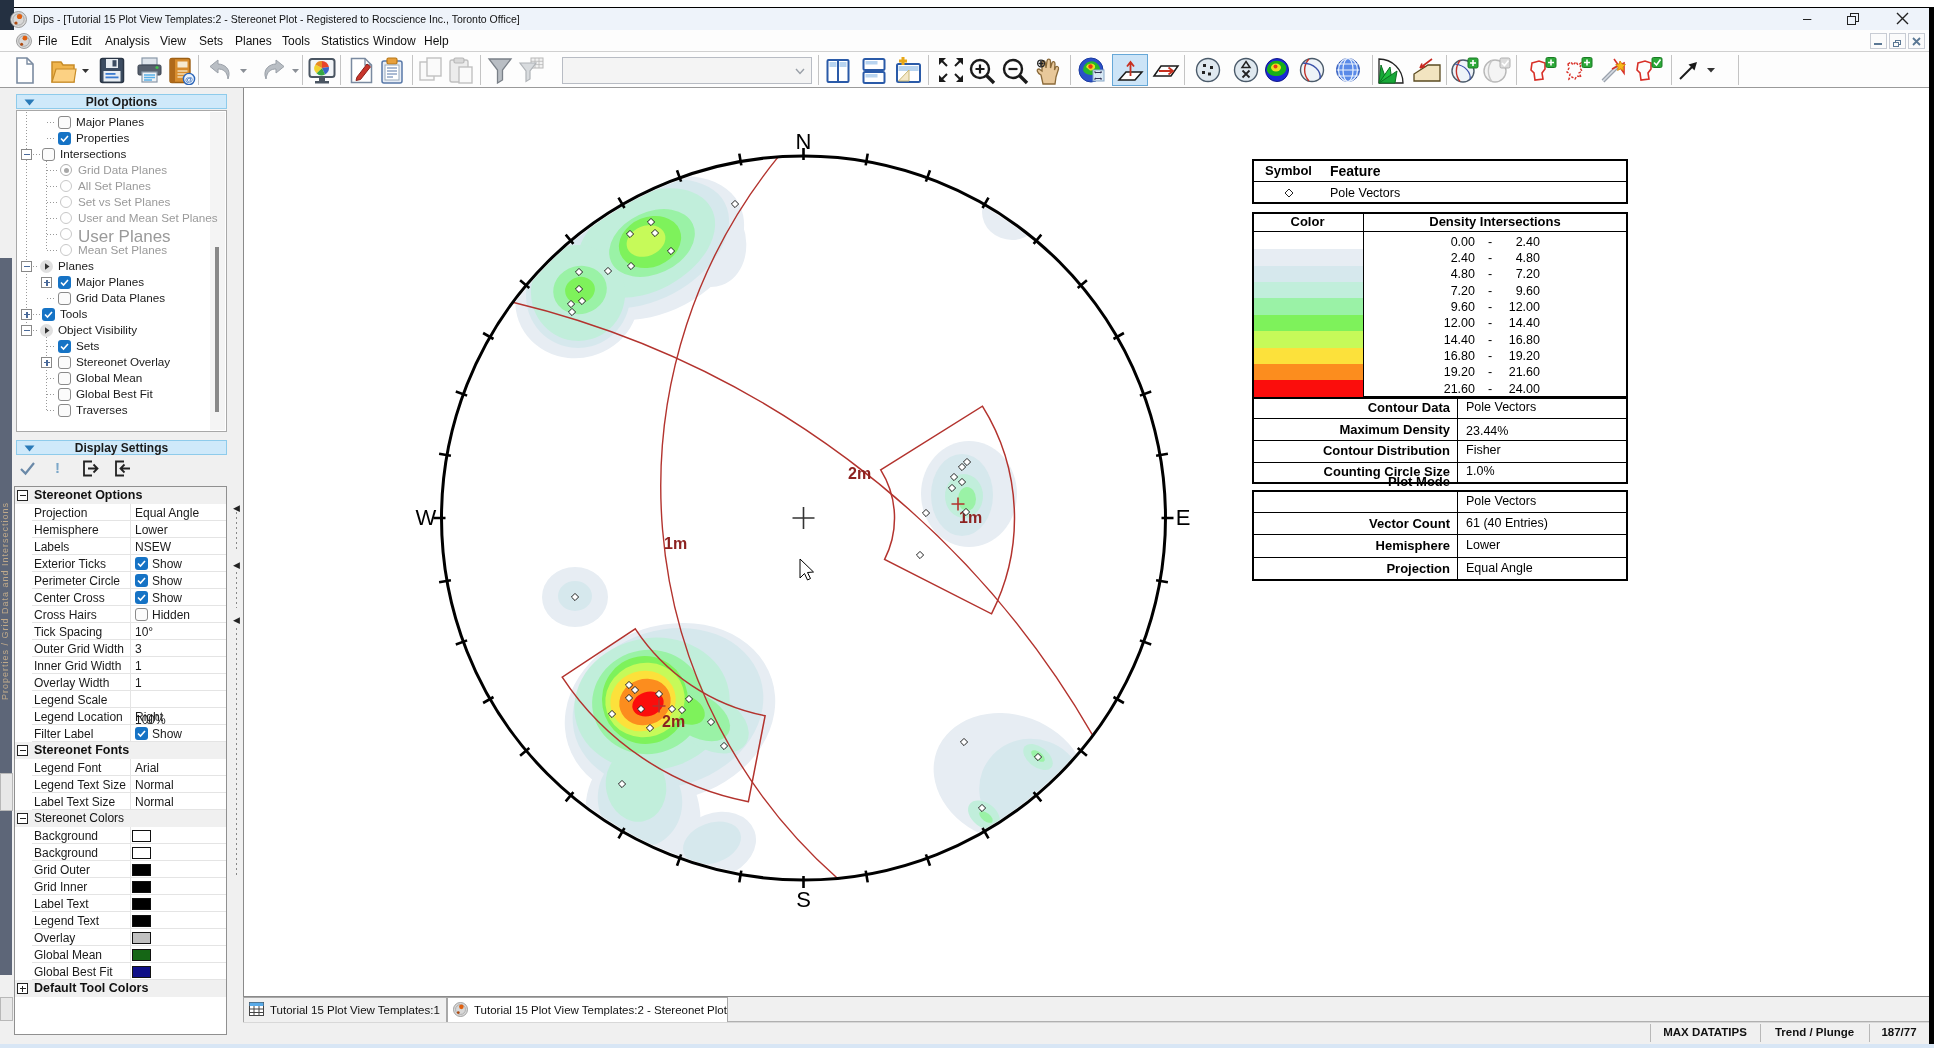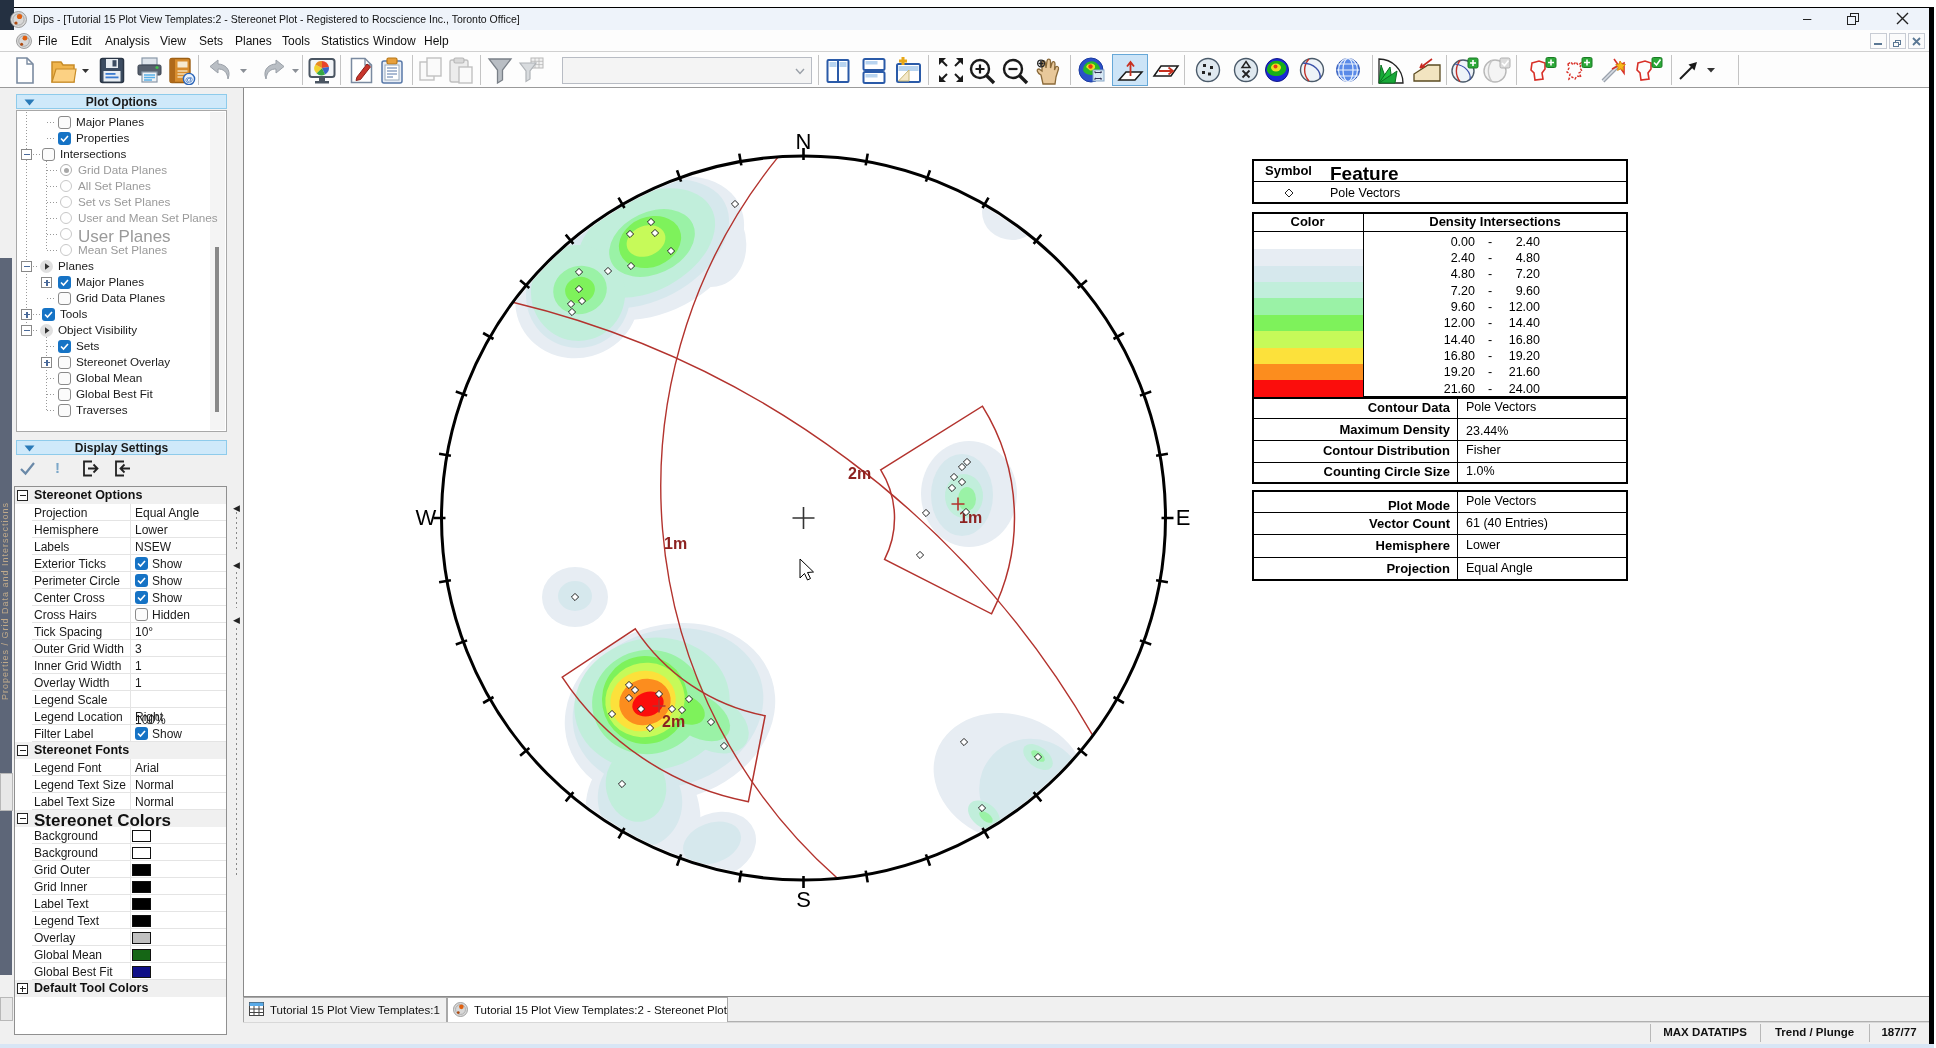--- a/index.html
+++ b/index.html
@@ -508,21 +508,21 @@
 <div class="abs" style="left:130px;top:776px;width:1px;height:17px;background:#e4e4e4;"></div>
 <div class="tx" style="left:34px;top:778px;font-size:12px;color:#1a1a1a;">Legend Text Size</div>
 <div class="tx" style="left:135px;top:778px;font-size:12px;color:#1a1a1a;">Normal</div>
 <div class="abs" style="left:32px;top:809px;width:194px;height:1px;background:#e4e4e4;"></div>
 <div class="abs" style="left:130px;top:793px;width:1px;height:17px;background:#e4e4e4;"></div>
 <div class="tx" style="left:34px;top:795px;font-size:12px;color:#1a1a1a;text-align:right;">Label Text Size</div>
 <div class="tx" style="left:135px;top:795px;font-size:12px;color:#1a1a1a;">Normal</div>
 <div class="abs" style="left:15px;top:810px;width:211px;height:17px;background:#f0f0f0;"></div>
 <div class="abs" style="left:17px;top:813.0px;width:11px;height:11px;border:1px solid #222;background:#fff;"></div>
 <div class="abs" style="left:19.5px;top:817.8px;width:6px;height:1.4px;background:#222;"></div>
-<div class="tx" style="left:34px;top:811px;font-size:17px;font-weight:bold;color:#111;">Stereonet Colors</div>
+<div class="tx" style="left:34px;top:811px;font-size:12px;font-weight:normal;color:#111;">Stereonet Colors</div>
 <div class="abs" style="left:32px;top:843px;width:194px;height:1px;background:#e4e4e4;"></div>
 <div class="abs" style="left:130px;top:827px;width:1px;height:17px;background:#e4e4e4;"></div>
 <div class="tx" style="left:34px;top:829px;font-size:12px;color:#1a1a1a;">Background</div>
 <div class="abs" style="left:132px;top:829.5px;width:19px;height:12px;background:#ffffff;border:1px solid #111;"></div>
 <div class="abs" style="left:32px;top:860px;width:194px;height:1px;background:#e4e4e4;"></div>
 <div class="abs" style="left:130px;top:844px;width:1px;height:17px;background:#e4e4e4;"></div>
 <div class="tx" style="left:34px;top:846px;font-size:12px;color:#1a1a1a;">Background</div>
 <div class="abs" style="left:132px;top:846.5px;width:19px;height:12px;background:#ffffff;border:1px solid #111;"></div>
 <div class="abs" style="left:32px;top:877px;width:194px;height:1px;background:#e4e4e4;"></div>
 <div class="abs" style="left:130px;top:861px;width:1px;height:17px;background:#e4e4e4;"></div>
@@ -629,21 +629,21 @@
       <text x="803.5" y="149" font-size="22" fill="#000" text-anchor="middle" font-family="Liberation Sans">N</text>
       <text x="803.5" y="907" font-size="22" fill="#000" text-anchor="middle" font-family="Liberation Sans">S</text>
       <text x="426" y="525" font-size="22" fill="#000" text-anchor="middle" font-family="Liberation Sans">W</text>
       <text x="1183" y="525" font-size="22" fill="#000" text-anchor="middle" font-family="Liberation Sans">E</text>
       <path d="M 651 218.4 L 654.6 222 L 651 225.6 L 647.4 222 Z M 630 230.4 L 633.6 234 L 630 237.6 L 626.4 234 Z M 655 229.4 L 658.6 233 L 655 236.6 L 651.4 233 Z M 671 247.4 L 674.6 251 L 671 254.6 L 667.4 251 Z M 631 262.4 L 634.6 266 L 631 269.6 L 627.4 266 Z M 608 267.4 L 611.6 271 L 608 274.6 L 604.4 271 Z M 579 268.4 L 582.6 272 L 579 275.6 L 575.4 272 Z M 579 285.4 L 582.6 289 L 579 292.6 L 575.4 289 Z M 582 297.4 L 585.6 301 L 582 304.6 L 578.4 301 Z M 571 300.4 L 574.6 304 L 571 307.6 L 567.4 304 Z M 572 308.4 L 575.6 312 L 572 315.6 L 568.4 312 Z M 735 200.4 L 738.6 204 L 735 207.6 L 731.4 204 Z M 575 593.4 L 578.6 597 L 575 600.6 L 571.4 597 Z M 962 463.4 L 965.6 467 L 962 470.6 L 958.4 467 Z M 967 458.4 L 970.6 462 L 967 465.6 L 963.4 462 Z M 954 473.4 L 957.6 477 L 954 480.6 L 950.4 477 Z M 962 478.4 L 965.6 482 L 962 485.6 L 958.4 482 Z M 952 484.4 L 955.6 488 L 952 491.6 L 948.4 488 Z M 926 509.4 L 929.6 513 L 926 516.6 L 922.4 513 Z M 920 551.4 L 923.6 555 L 920 558.6 L 916.4 555 Z M 966 508.4 L 969.6 512 L 966 515.6 L 962.4 512 Z M 629 681.4 L 632.6 685 L 629 688.6 L 625.4 685 Z M 635 686.4 L 638.6 690 L 635 693.6 L 631.4 690 Z M 629 694.4 L 632.6 698 L 629 701.6 L 625.4 698 Z M 659 690.4 L 662.6 694 L 659 697.6 L 655.4 694 Z M 641 705.4 L 644.6 709 L 641 712.6 L 637.4 709 Z M 612 710.4 L 615.6 714 L 612 717.6 L 608.4 714 Z M 672 705.4 L 675.6 709 L 672 712.6 L 668.4 709 Z M 682 706.4 L 685.6 710 L 682 713.6 L 678.4 710 Z M 689 695.4 L 692.6 699 L 689 702.6 L 685.4 699 Z M 650 724.4 L 653.6 728 L 650 731.6 L 646.4 728 Z M 711 718.4 L 714.6 722 L 711 725.6 L 707.4 722 Z M 724 742.4 L 727.6 746 L 724 749.6 L 720.4 746 Z M 622 780.4 L 625.6 784 L 622 787.6 L 618.4 784 Z M 964 738.4 L 967.6 742 L 964 745.6 L 960.4 742 Z M 1038 753.4 L 1041.6 757 L 1038 760.6 L 1034.4 757 Z M 982 804.4 L 985.6 808 L 982 811.6 L 978.4 808 Z" fill="#fff" stroke="#222" stroke-width="1"></path>
       <path d="M 800 559 L 800 578 L 804.5 573.5 L 807.5 580 L 810.5 578.5 L 807.5 572.5 L 813.5 572 Z" fill="#fff" stroke="#000" stroke-width="1"></path>
     </svg>
 <div class="abs" style="left:1252px;top:159px;width:376px;height:45px;border:2px solid #000;background:#fff;"></div>
 <div class="abs" style="left:1252px;top:181px;width:376px;height:1px;background:#000;"></div>
 <div class="tx" style="left:1265px;top:163px;font-size:13px;font-weight:bold;">Symbol</div>
-<div class="tx" style="left:1330px;top:163px;font-size:19px;font-weight:bold;">Feature</div>
+<div class="tx" style="left:1330px;top:163px;font-size:14px;font-weight:bold;">Feature</div>
 <svg class="abs" style="left:1284px;top:188px;" width="10" height="10" viewBox="0 0 10 10">
       <path d="M5 1 L9 5 L5 9 L1 5 Z" fill="#fff" stroke="#222"></path>
     </svg>
 <div class="tx" style="left:1330px;top:186px;font-size:12.5px;">Pole Vectors</div>
 <div class="abs" style="left:1252px;top:212px;width:376px;height:186px;border:2px solid #000;background:#fff;"></div>
 <div class="abs" style="left:1252px;top:231px;width:376px;height:1px;background:#000;"></div>
 <div class="abs" style="left:1363px;top:212px;width:1px;height:186px;background:#000;"></div>
 <div class="tx" style="left:1252px;top:214px;width:111px;text-align:center;font-size:13px;font-weight:bold;">Color</div>
 <div class="tx" style="left:1364px;top:214px;width:262px;text-align:center;font-size:13px;font-weight:bold;">Density Intersections</div>
 <div class="abs" style="left:1254px;top:233.0px;width:109px;height:16.9px;background:#ffffff;"></div>
@@ -693,21 +693,21 @@
 <div class="tx" style="left:1252px;top:422px;width:198px;text-align:right;font-size:13px;font-weight:bold;">Maximum Density</div>
 <div class="tx" style="left:1466px;top:424px;font-size:12.5px;">23.44%</div>
 <div class="abs" style="left:1252px;top:440px;width:376px;height:1px;background:#000;"></div>
 <div class="tx" style="left:1252px;top:443px;width:198px;text-align:right;font-size:13px;font-weight:bold;">Contour Distribution</div>
 <div class="tx" style="left:1466px;top:443px;font-size:12.5px;">Fisher</div>
 <div class="abs" style="left:1252px;top:462px;width:376px;height:1px;background:#000;"></div>
 <div class="tx" style="left:1252px;top:464px;width:198px;text-align:right;font-size:13px;font-weight:bold;">Counting Circle Size</div>
 <div class="tx" style="left:1466px;top:464px;font-size:12.5px;">1.0%</div>
 <div class="abs" style="left:1457px;top:397px;width:1px;height:87px;background:#000;"></div>
 <div class="abs" style="left:1252px;top:490px;width:376px;height:91px;border:2px solid #000;background:#fff;"></div>
-<div class="tx" style="left:1252px;top:498px;width:198px;text-align:right;font-size:13px;font-weight:bold;">Plot Mode</div>
+<div class="tx" style="left:1252px;top:474px;width:198px;text-align:right;font-size:13px;font-weight:bold;">Plot Mode</div>
 <div class="tx" style="left:1466px;top:494px;font-size:12.5px;">Pole Vectors</div>
 <div class="abs" style="left:1252px;top:512px;width:376px;height:1px;background:#000;"></div>
 <div class="tx" style="left:1252px;top:516px;width:198px;text-align:right;font-size:13px;font-weight:bold;">Vector Count</div>
 <div class="tx" style="left:1466px;top:516px;font-size:12.5px;">61 (40 Entries)</div>
 <div class="abs" style="left:1252px;top:534px;width:376px;height:1px;background:#000;"></div>
 <div class="tx" style="left:1252px;top:538px;width:198px;text-align:right;font-size:13px;font-weight:bold;">Hemisphere</div>
 <div class="tx" style="left:1466px;top:538px;font-size:12.5px;">Lower</div>
 <div class="abs" style="left:1252px;top:557px;width:376px;height:1px;background:#000;"></div>
 <div class="tx" style="left:1252px;top:561px;width:198px;text-align:right;font-size:13px;font-weight:bold;">Projection</div>
 <div class="tx" style="left:1466px;top:561px;font-size:12.5px;">Equal Angle</div>

